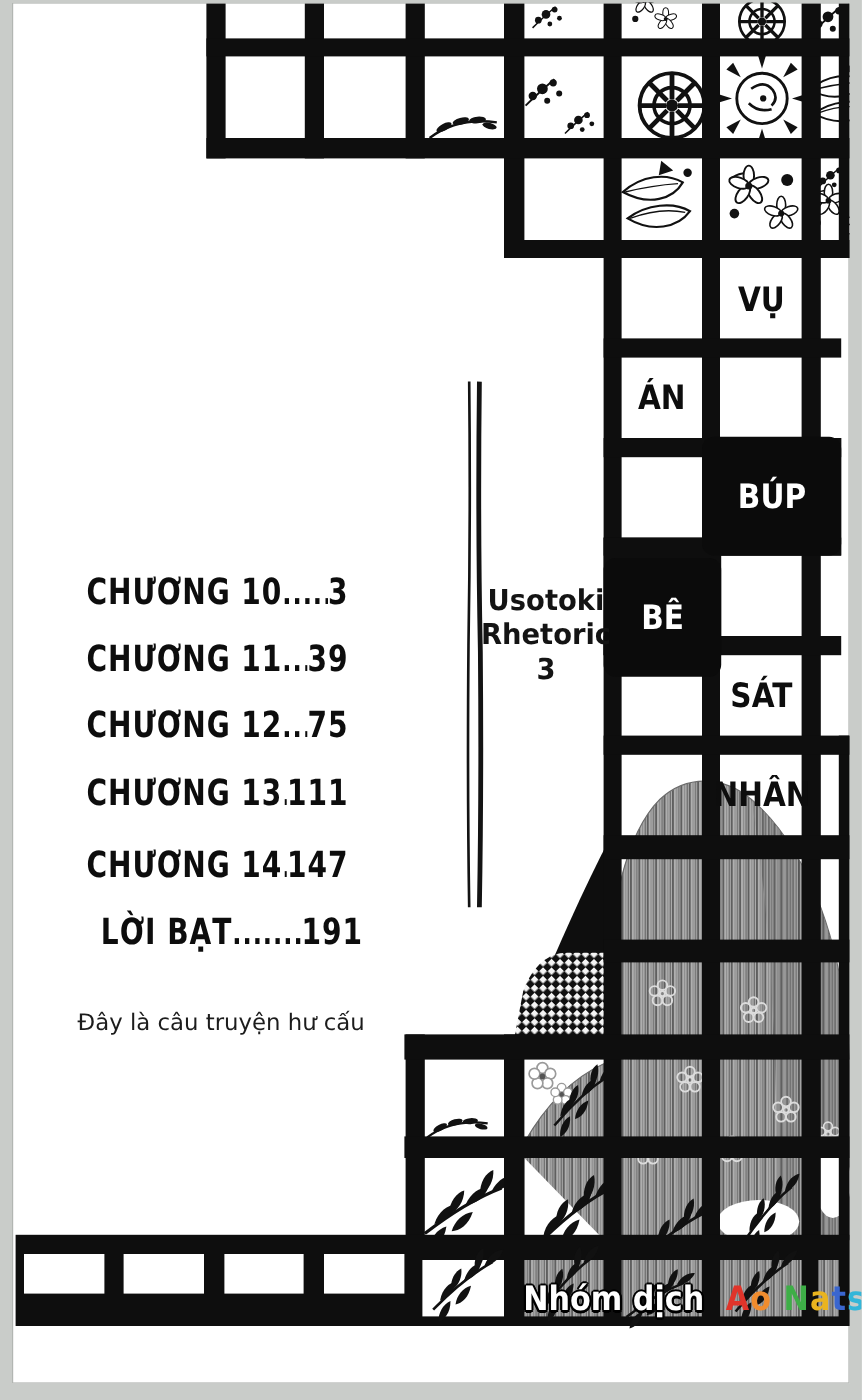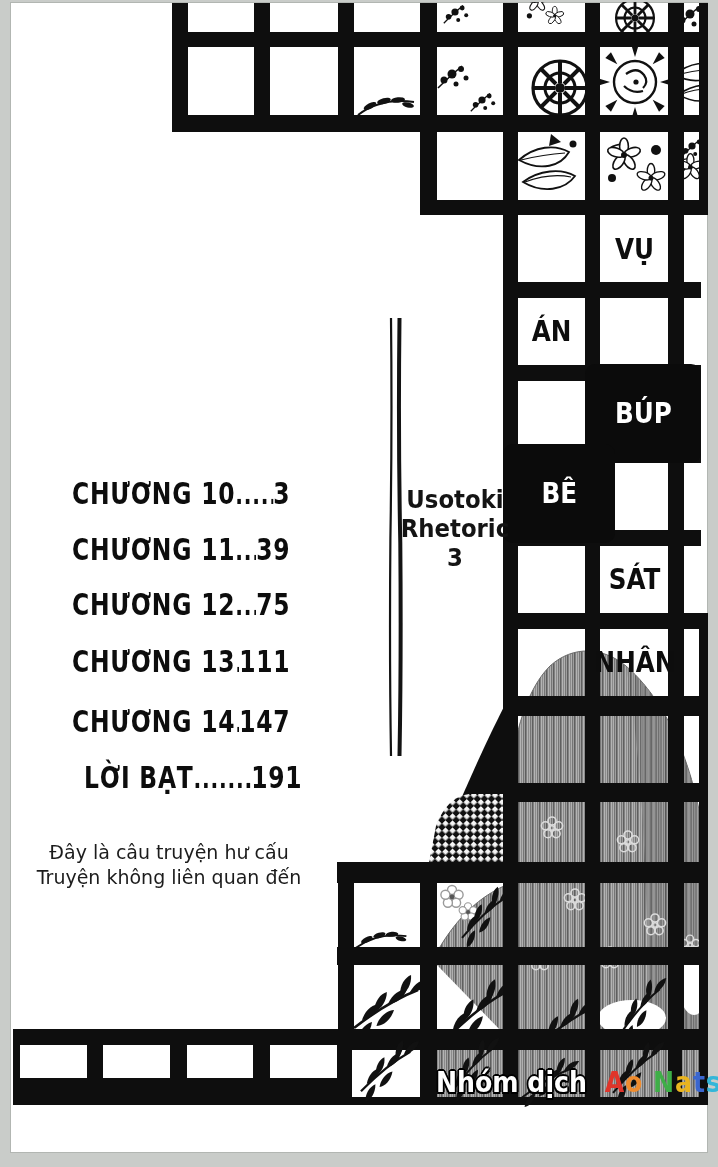--- a/index.html
+++ b/index.html
@@ -18,21 +18,21 @@
   
   .tcell{position:absolute;display:flex;align-items:center;justify-content:center;
          font-weight:bold;font-size:28px;color:#0d0d0d;z-index:3;
          transform:scaleX(0.88);transform-origin:center;white-space:nowrap;}
   .tcell.inv{background:#0b0b0b;color:#ffffff;transform:none;border-radius:10px;}
   .tcell.inv .in{transform:scaleX(0.88);}
   
   .series{position:absolute;left:394px;top:486px;width:122px;text-align:center;z-index:3;
           font-weight:bold;font-size:24px;line-height:29px;color:#141414;transform:scaleX(0.95);}
   
-  .disclaimer{position:absolute;left:34px;top:840px;width:270px;text-align:center;z-index:3;
+  .disclaimer{position:absolute;left:34px;top:840px;width:270px;text-align:right;z-index:3;
               font-size:19px;line-height:25px;color:#1c1c1c;letter-spacing:0px;}
   
   .credit{position:absolute;left:436px;top:1066px;width:300px;z-index:3;white-space:nowrap;
           font-weight:bold;font-size:28px;transform:scaleX(0.9);transform-origin:left top;}
   .credit .grp{color:#ffffff;
     text-shadow:2px 0 0 #000,-2px 0 0 #000,0 2px 0 #000,0 -2px 0 #000,
                 1.5px 1.5px 0 #000,-1.5px -1.5px 0 #000,1.5px -1.5px 0 #000,-1.5px 1.5px 0 #000;}
   .credit .name{margin-left:10px;letter-spacing:1px;}
 </style>
 </head>
@@ -283,35 +283,34 @@
       <span class="pg">191</span>
     </div>
   </div>
 
   <div>
     <div class="tcell" style="left:601px;top:216px;width:67px;height:66px">VỤ</div>
     <div class="tcell" style="left:517px;top:297px;width:69px;height:68px">ÁN</div>
     <div class="tcell inv" style="left:585px;top:364px;width:116px;height:99px">
       <span class="in">BÚP</span>
     </div>
-    <div class="tcell inv" style="left:503px;top:444px;width:112px;height:99px">
+    <div class="tcell inv" style="left:503px;top:465px;width:98px;height:99px">
       <span class="in">BÊ</span>
     </div>
     <div class="tcell" style="left:601px;top:545px;width:67px;height:68px">SÁT</div>
     <div class="tcell" style="left:596px;top:628px;width:78px;height:68px">NHÂN</div>
   </div>
 
   <div class="series">
     <div>Usotoki</div>
     <div>Rhetoric</div>
     <div>3</div>
   </div>
 
   <div class="disclaimer">
     <div>Đây là câu truyện hư cấu</div>
-    <div>Truyện không liên quan đến</div>
   </div>
 
   <div class="credit">
     <span class="grp">Nhóm dịch</span>
     <span class="name"><span style="color: rgb(224, 52, 42);">A</span><span style="color: rgb(240, 140, 46);">o</span><span style="color: rgb(0, 0, 0);"> </span><span style="color: rgb(62, 174, 71);">N</span><span style="color: rgb(233, 180, 31);">a</span><span style="color: rgb(58, 102, 207);">t</span><span style="color: rgb(52, 182, 217);">s</span></span>
   </div>
 </div>
 
 </body></html>

